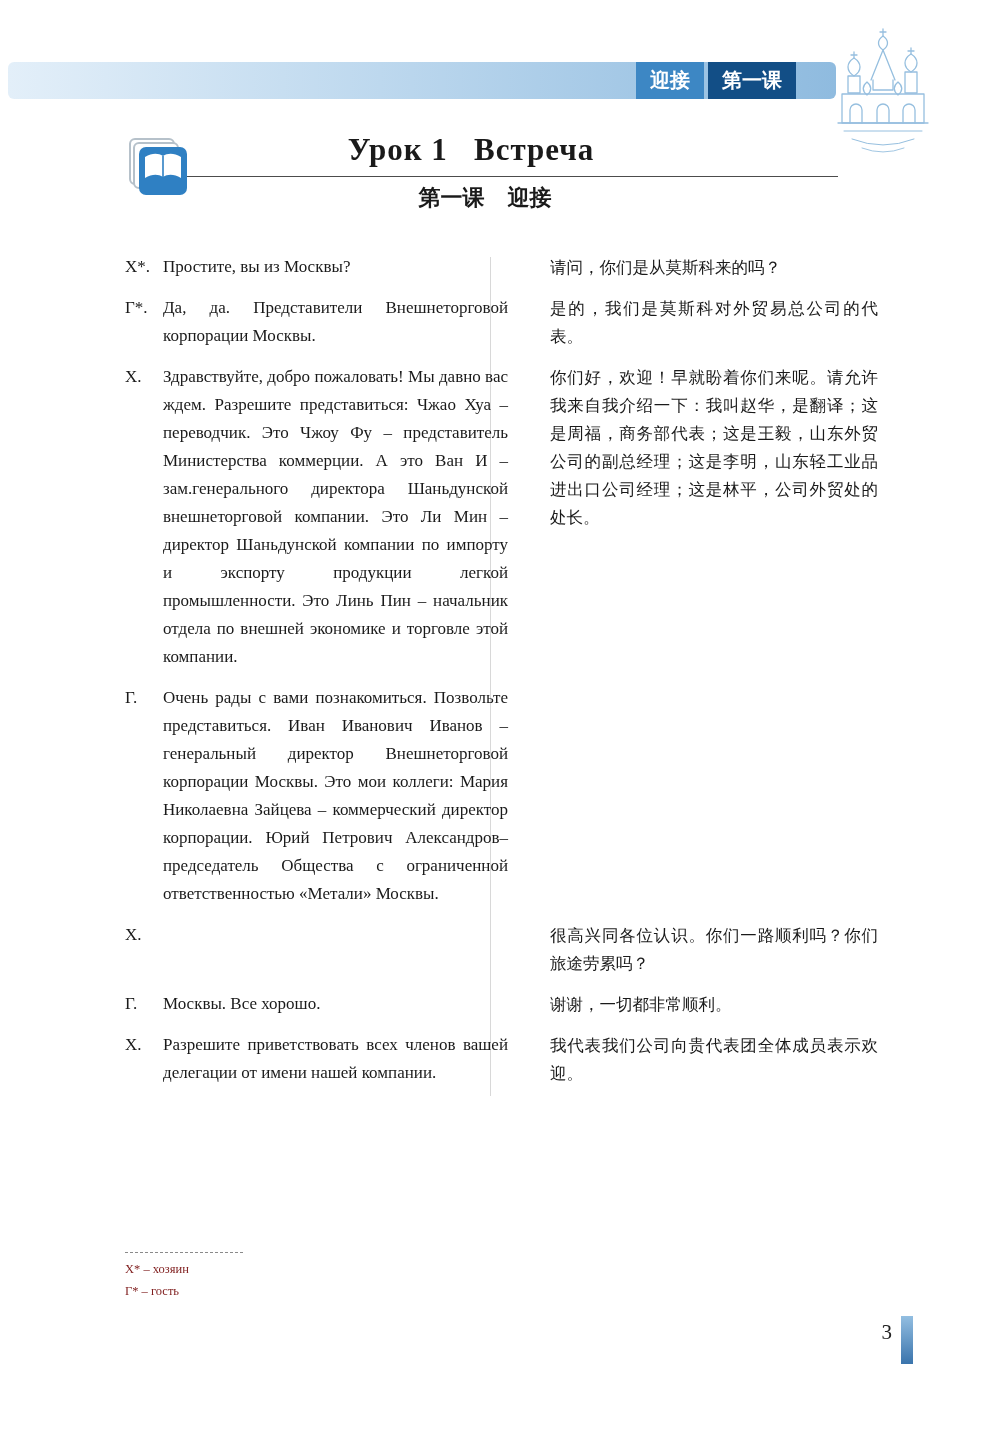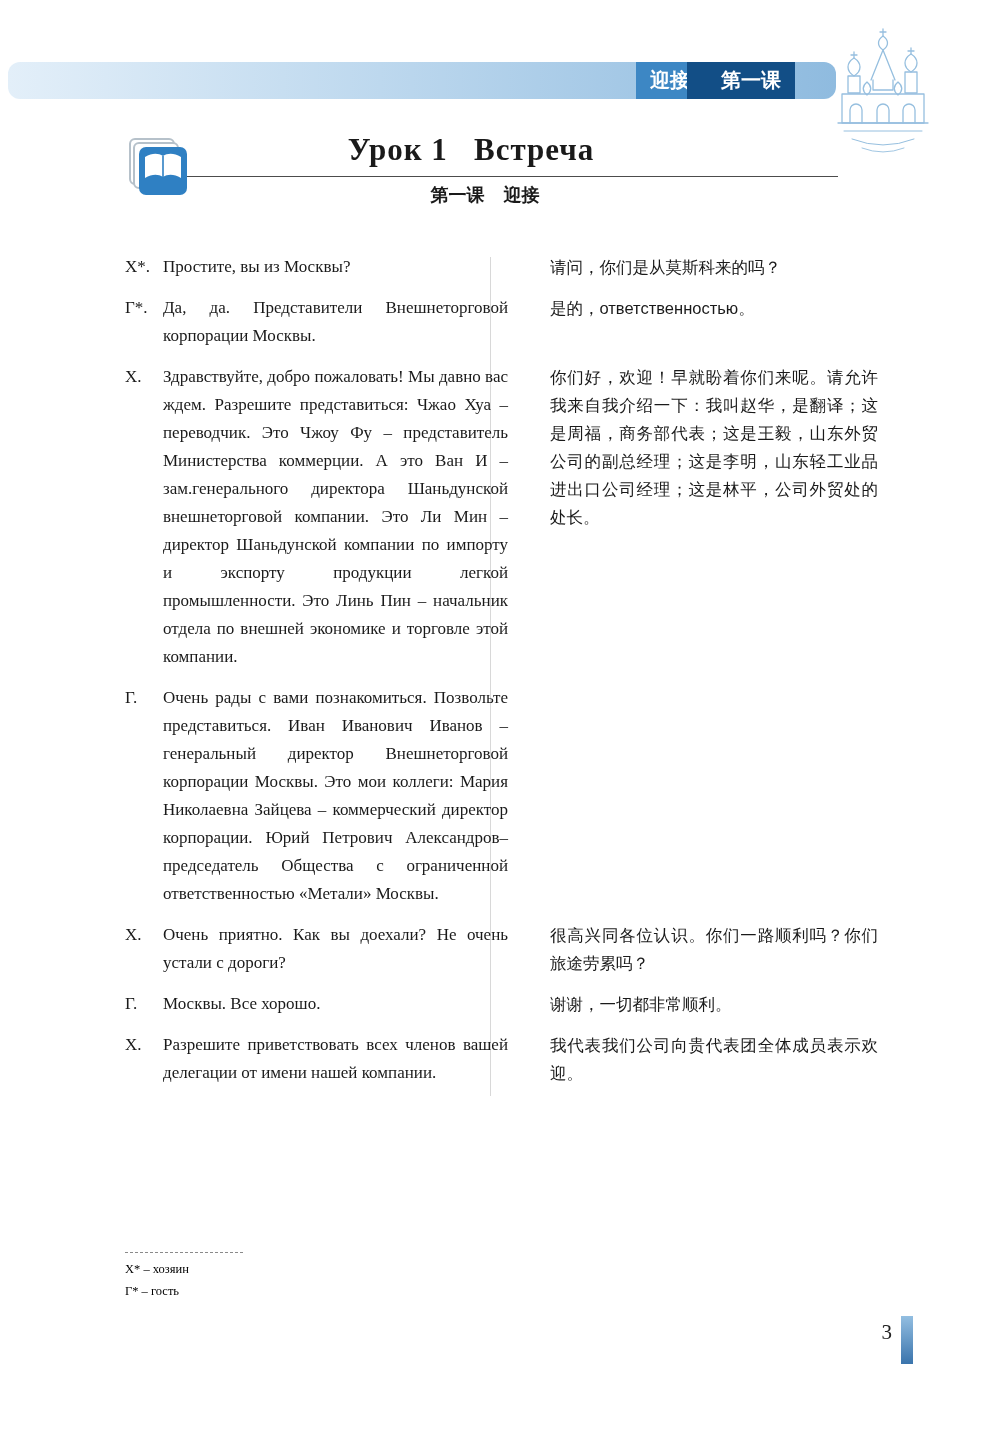--- a/index.html
+++ b/index.html
@@ -10,48 +10,48 @@
     font-family:"Liberation Serif", serif;
     color:#1a1a1a;
     overflow:hidden;
   }
 
   
   .header-bar {
     position:absolute; left:8px; top:62px;
     width:828px; height:37px;
     background:linear-gradient(90deg,#e3eff9 0%,#bdd8ee 45%,#8fbbdf 100%);
-    border-radius:12px;
+    border-radius:6px;
   }
   .header-tab {
     position:absolute; top:0; height:37px;
     color:#ffffff; font-weight:bold; font-size:20px;
     line-height:37px; text-align:center;
     font-family:"DejaVu Sans", sans-serif;
   }
   .tab-yingjie { left:628px; width:68px; background:#3d87c4; }
-  .tab-diyike  { left:679px; width:88px; background:#124e86;padding-left:20px; }
+  .tab-diyike  { left:700px; width:88px; background:#124e86; }
 
   
   .castle { position:absolute; left:834px; top:26px; }
 
   
   .title-rule {
     position:absolute; left:130px; top:176px; width:708px;
     border-top:1.5px solid #4c4c4c;
   }
   .book-icon { position:absolute; left:128px; top:134px; z-index:3; }
   .title-ru {
     position:absolute; left:116px; top:132px; width:710px;
     text-align:center; font-size:31px; font-weight:bold;
     white-space:pre; letter-spacing:1px;
   }
   .title-zh {
     position:absolute; left:130px; top:183px; width:710px;
-    text-align:center; font-size:18px; font-weight:bold;
+    text-align:center; font-size:22px; font-weight:bold;
     white-space:pre; font-family:"DejaVu Sans", sans-serif;
   }
 
   
   .dialogue {
     position:absolute; left:125px; top:253px; width:753px;
   }
   .column-divider {
     position:absolute; left:365px; top:4px; bottom:4px;
     width:1px; background:#d8d8d8;
@@ -65,21 +65,21 @@
   }
   .speaker { position:absolute; left:0; top:0; }
   .zh-cell {
     flex:1; margin-left:42px;
     font-family:Liberation Sans, sans-serif;
     font-size:16.5px; line-height:28px;
     text-align:justify;
   }
 
   
-  .footnotes { position:absolute; left:125px; top:1252px; font-size:12.5px; color:#000000; }
+  .footnotes { position:absolute; left:125px; top:1252px; font-size:12.5px; color:#7f1d1d; }
   .footnote-rule { width:118px; border-top:1px dashed #8a8a8a; margin-bottom:9px; }
   .footnotes div.fn-line { margin-bottom:7px; }
 
   
   .page-number {
     position:absolute; left:856px; top:1320px; width:36px;
     text-align:right; font-size:21px; color:#222;
   }
   .edge-bar {
     position:absolute; left:901px; top:1316px; width:12px; height:48px;
@@ -148,42 +148,41 @@
         <span>Простите, вы из Москвы?</span>
       </div>
       <div class="zh-cell">请问，你们是从莫斯科来的吗？</div>
     </div>
 
     <div class="dialogue-row">
       <div class="ru-cell">
         <span class="speaker">Г*.</span>
         <span>Да, да. Представители Внешнеторговой корпорации Москвы.</span>
       </div>
-      <div class="zh-cell">是的，ответственностью。</div>
+      <div class="zh-cell">是的，我们是莫斯科对外贸易总公司的代表。</div>
     </div>
 
     <div class="dialogue-row">
       <div class="ru-cell">
         <span class="speaker">Х.</span>
         <span>Здравствуйте, добро пожаловать! Мы давно вас ждем. Разрешите представиться: Чжао Хуа – переводчик. Это Чжоу Фу – представитель Министерства коммерции. А это Ван И – зам.генерального директора Шаньдунской внешнеторговой компании. Это Ли Мин – директор Шаньдунской компании по импорту и экспорту продукции легкой промышленности. Это Линь Пин – начальник отдела по внешней экономике и торговле этой компании.</span>
       </div>
       <div class="zh-cell">你们好，欢迎！早就盼着你们来呢。请允许我来自我介绍一下：我叫赵华，是翻译；这是周福，商务部代表；这是王毅，山东外贸公司的副总经理；这是李明，山东轻工业品进出口公司经理；这是林平，公司外贸处的处长。</div>
     </div>
 
     <div class="dialogue-row">
       <div class="ru-cell">
         <span class="speaker">Г.</span>
         <span>Очень рады с вами познакомиться. Позвольте представиться. Иван Иванович Иванов – генеральный директор Внешнеторговой корпорации Москвы. Это мои коллеги: Мария Николаевна Зайцева – коммерческий директор корпорации. Юрий Петрович Александров– председатель Общества с ограниченной ответственностью «Метали» Москвы.</span>
       </div>
     </div>
 
     <div class="dialogue-row">
       <div class="ru-cell">
         <span class="speaker">Х.</span>
-        <span>Очень приятно. Как вы доехали? Не очень устали с дороги?</span>
       </div>
       <div class="zh-cell">很高兴同各位认识。你们一路顺利吗？你们旅途劳累吗？</div>
     </div>
 
     <div class="dialogue-row">
       <div class="ru-cell">
         <span class="speaker">Г.</span>
         <span>Москвы. Все хорошо.</span>
       </div>
       <div class="zh-cell">谢谢，一切都非常顺利。</div>

